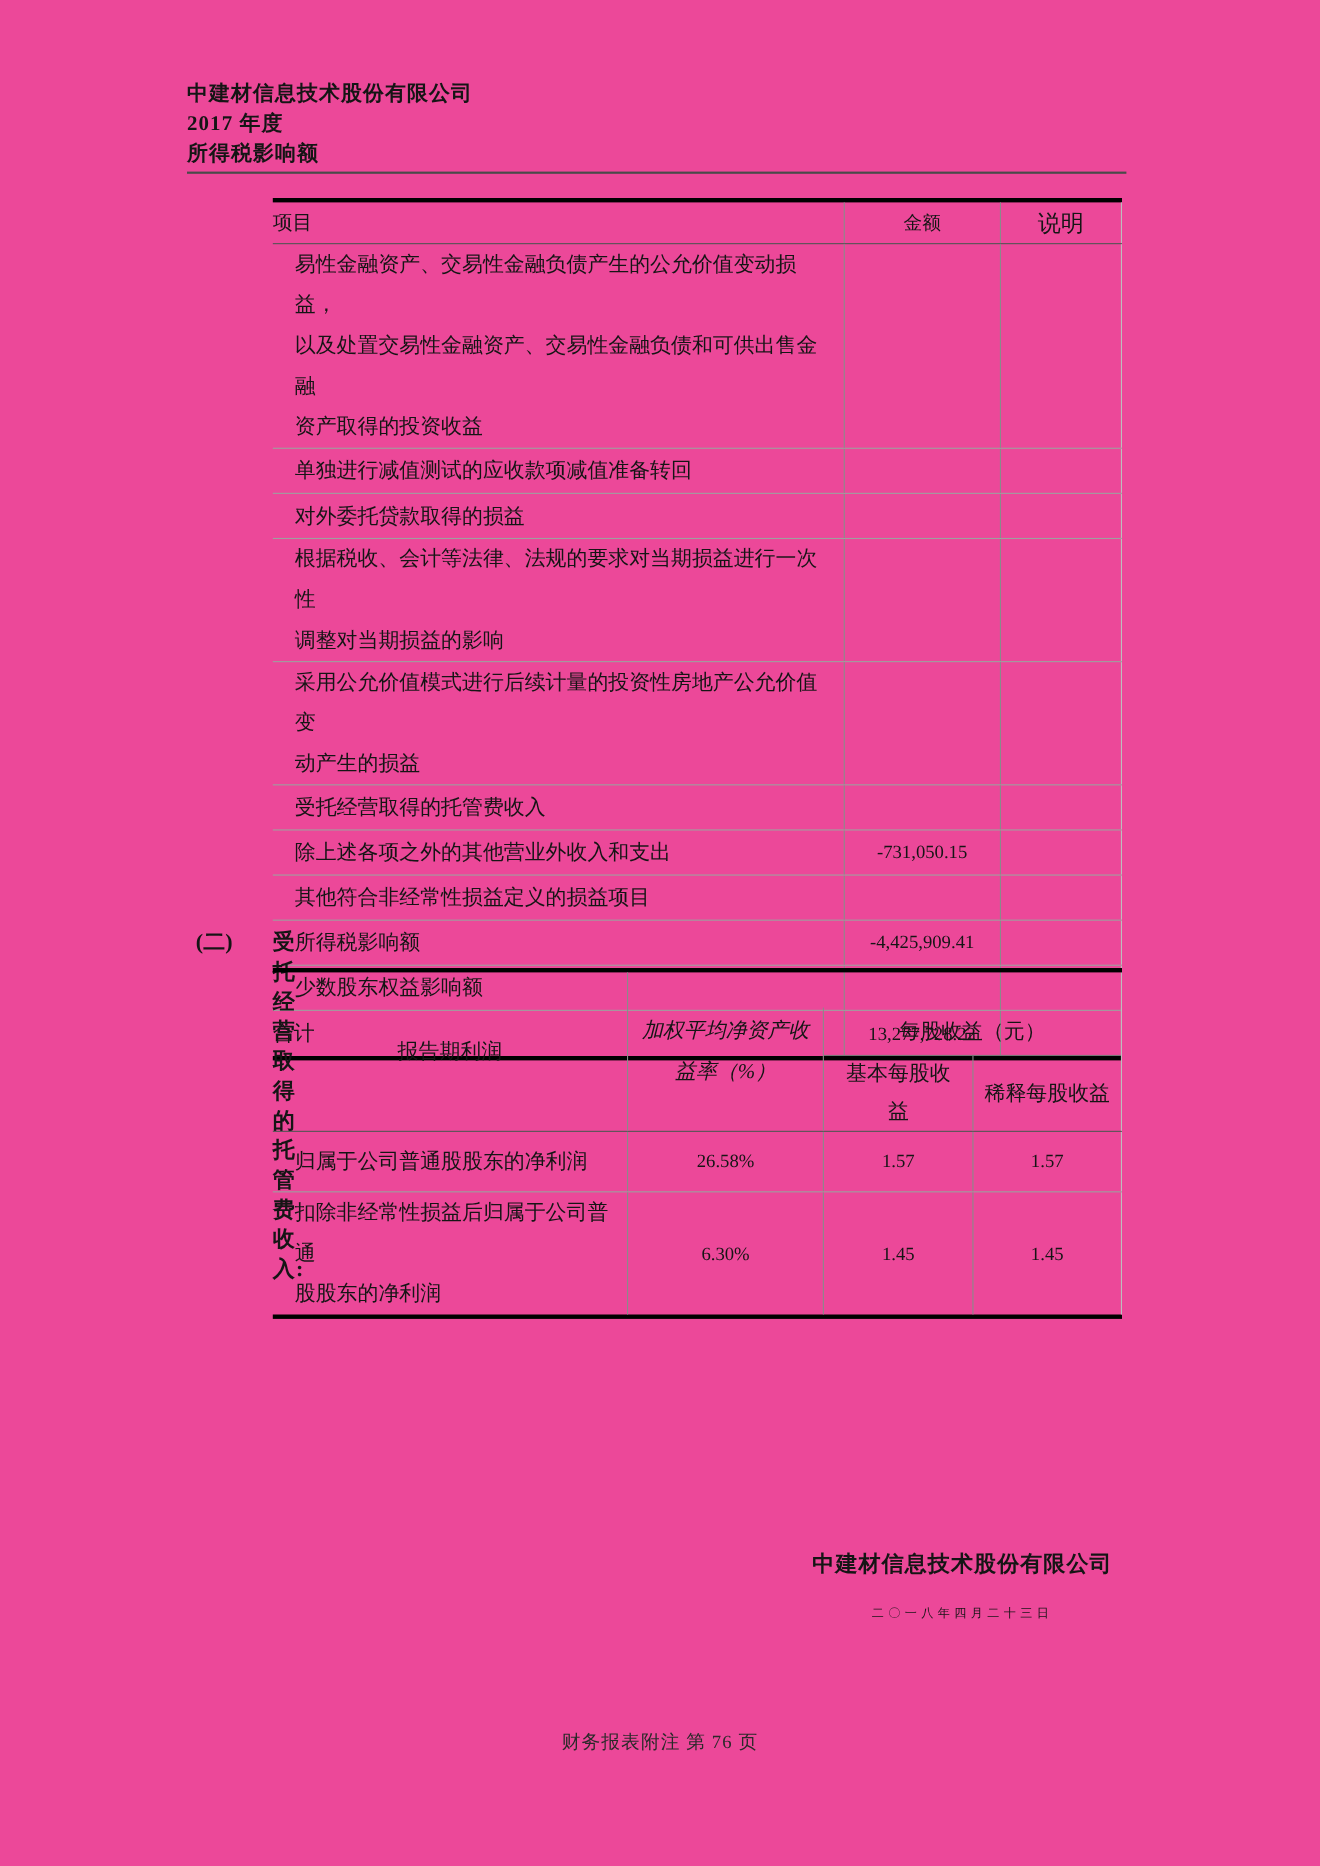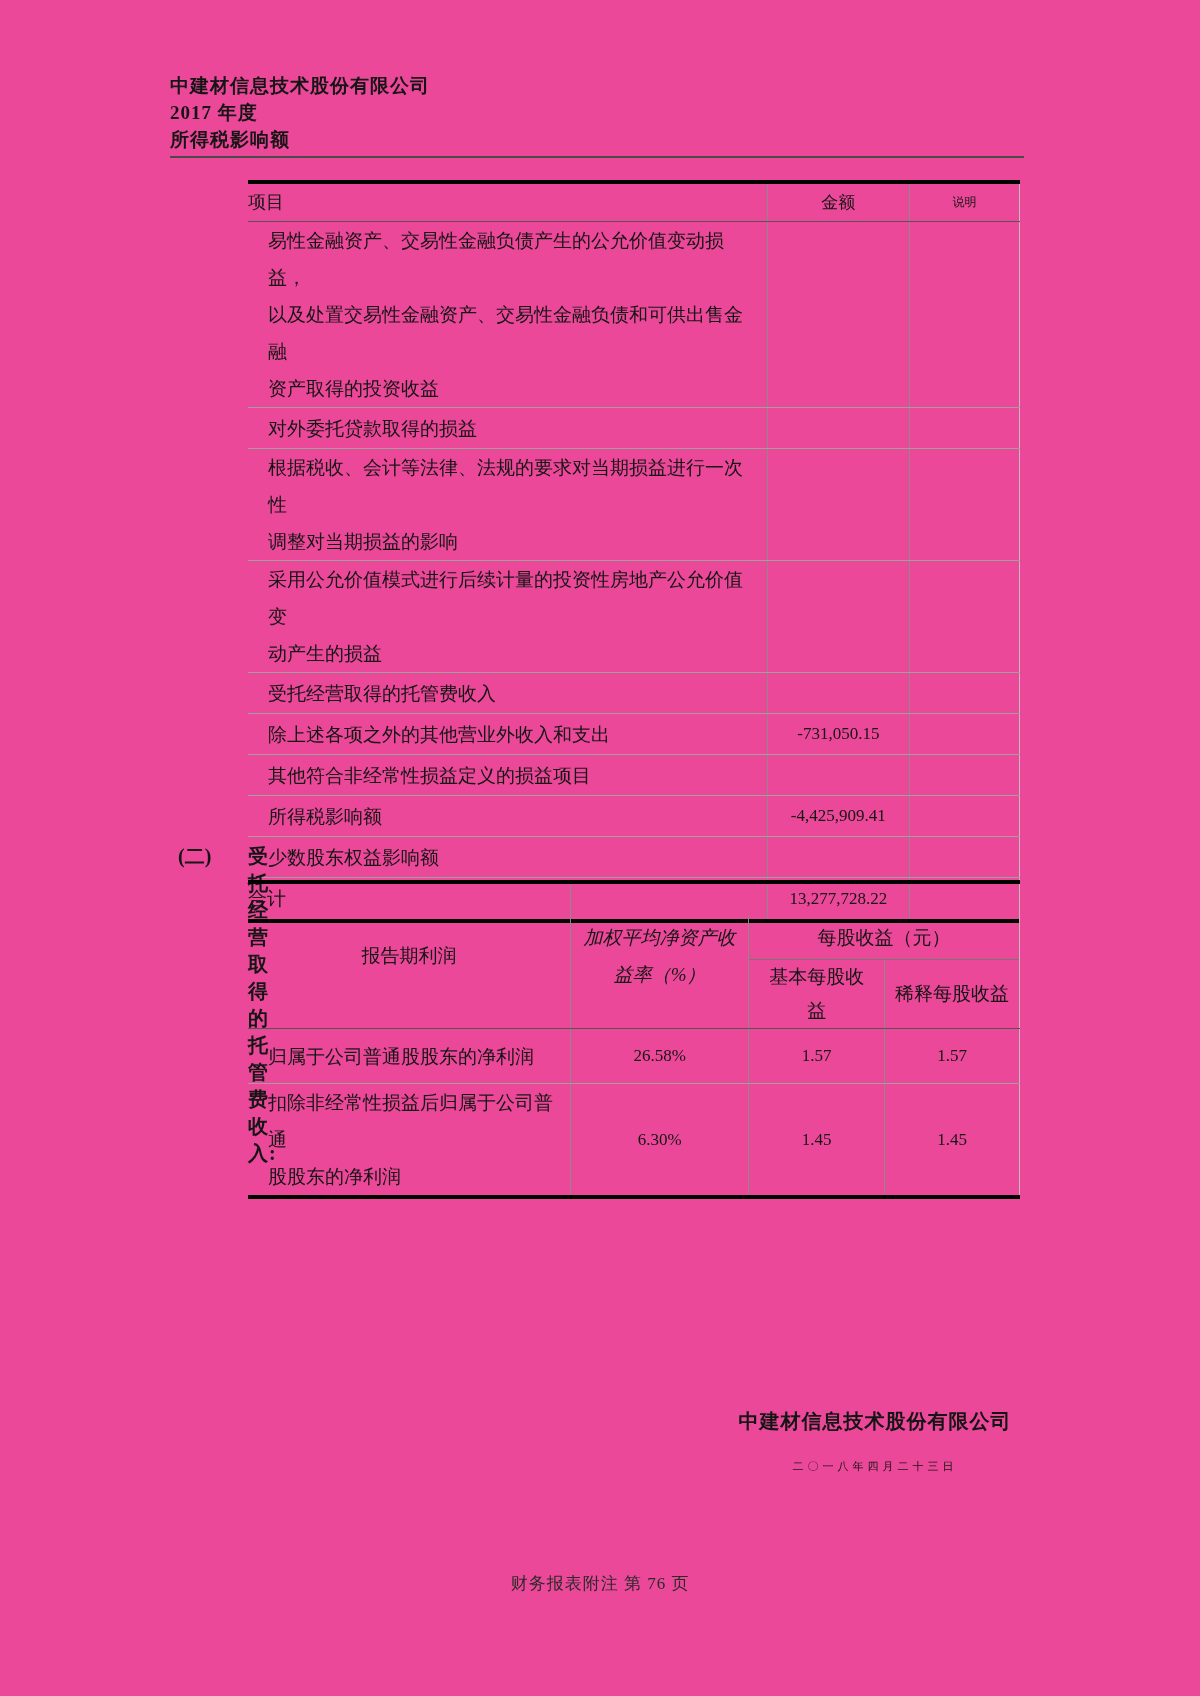--- a/index.html
+++ b/index.html
@@ -34,21 +34,21 @@
   .t-row { display:flex; align-items:center; border-bottom:1px solid #9f9f9f; }
   .t-row:last-child { border-bottom:none; }
   .t1-head { min-height:34px; border-bottom:1px solid #555; font-size:18px; }
   .t1-c1 { width:67.2%; padding-left:20px; padding-right:10px; line-height:37px; white-space:pre-line; }
   .t1-c1.center { text-align:left; padding-left:0; padding-right:0; }
   .t1-c2 { width:18.4%; align-self:stretch; border-left:1px solid #8a8a8a;
            display:flex; align-items:center; justify-content:center;
            font-size:17px; letter-spacing:0; }
   .t1-c3 { width:14.4%; align-self:stretch; border-left:1px solid #8a8a8a;
            border-right:1px solid #bdbdbd;
-           display:flex; align-items:center; justify-content:center; font-size:12px;text-align:center; }
+           display:flex; align-items:center; justify-content:center; font-size:21px;text-align:center; }
   .h-r1 { min-height:115px; }
   .h-r2 { min-height:78px; }
   .h-single { min-height:41px; }
   .h-total { min-height:41px; }
 
   
   .section2-heading { position:absolute; left:0; top:843px; height:30px; }
   .sec-index { position:absolute; left:178px; top:0; font-size:20px; font-weight:bold; }
   .sec-title { position:absolute; left:248px; top:0; font-size:20px; font-weight:bold; letter-spacing:1px; }
 
@@ -113,20 +113,25 @@
     </div>
 
     <div class="t-row h-r1">
       <div class="t1-c1">易性金融资产、交易性金融负债产生的公允价值变动损益，
 以及处置交易性金融资产、交易性金融负债和可供出售金融
 资产取得的投资收益</div>
       <div class="t1-c2"></div>
       <div class="t1-c3"></div>
     </div>
     <div class="t-row h-single">
+      <div class="t1-c1">单独进行减值测试的应收款项减值准备转回</div>
+      <div class="t1-c2"></div>
+      <div class="t1-c3"></div>
+    </div>
+    <div class="t-row h-single">
       <div class="t1-c1">对外委托贷款取得的损益</div>
       <div class="t1-c2"></div>
       <div class="t1-c3"></div>
     </div>
     <div class="t-row h-r2">
       <div class="t1-c1">根据税收、会计等法律、法规的要求对当期损益进行一次性
 调整对当期损益的影响</div>
       <div class="t1-c2"></div>
       <div class="t1-c3"></div>
     </div>

